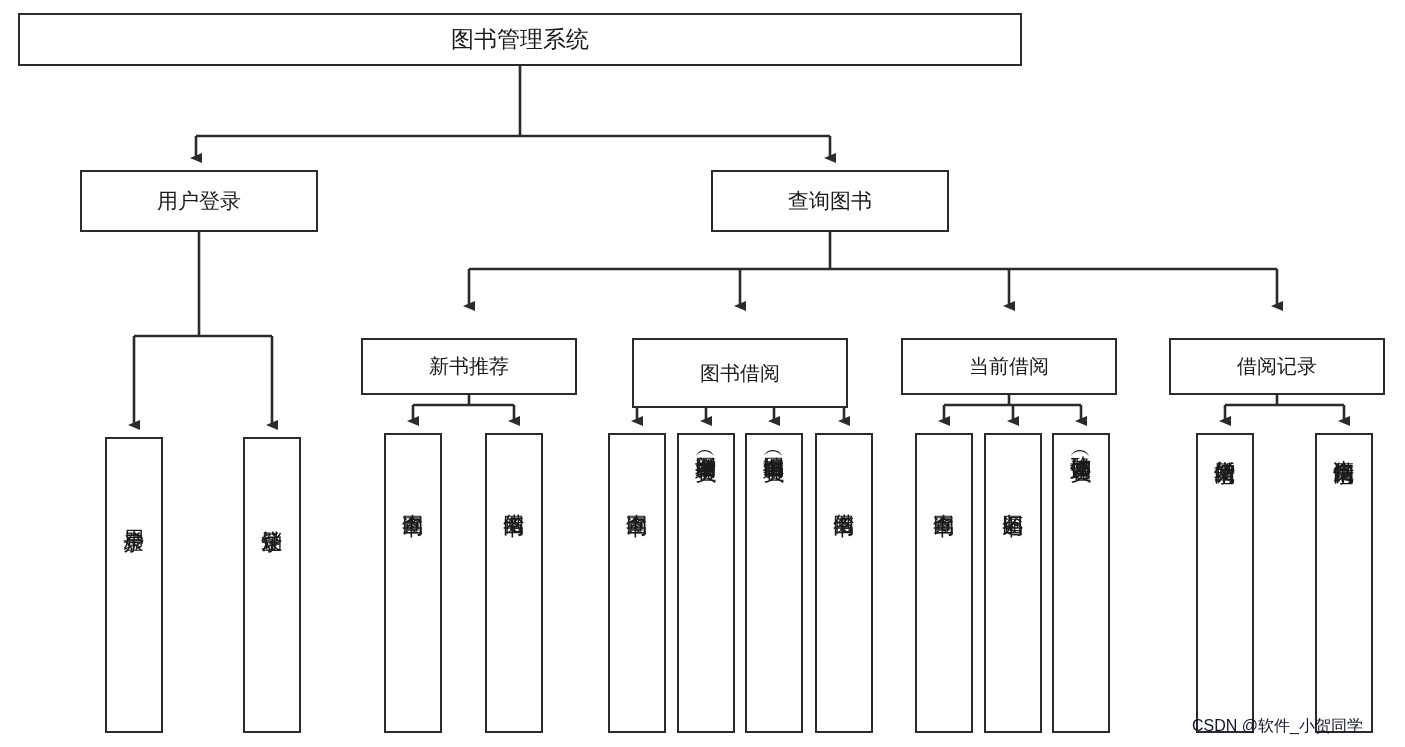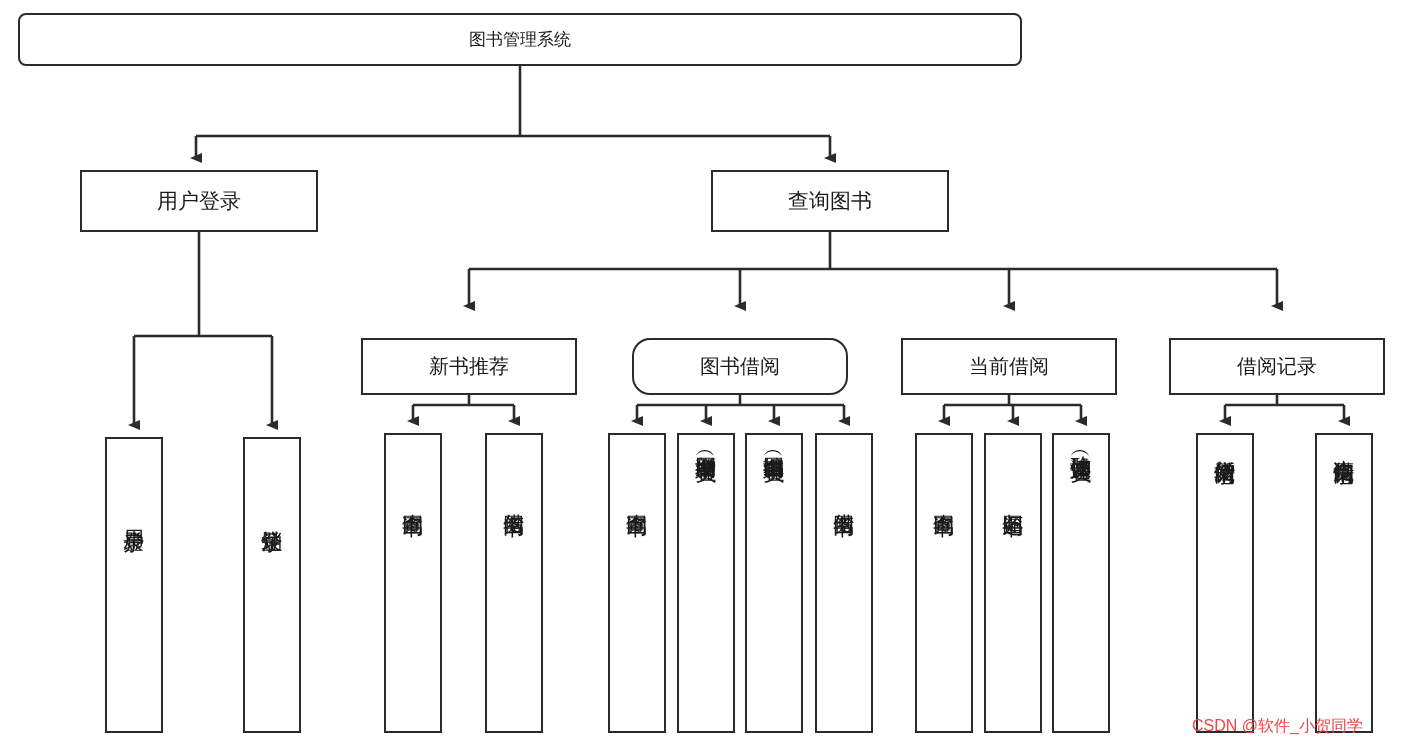--- a/index.html
+++ b/index.html
@@ -30,22 +30,21 @@
     box-sizing: border-box;
     background: #ffffff;
     border: 2px solid #2b2b2b;
     display: flex;
     align-items: center;
     justify-content: center;
     color: #1a1a1a;
     z-index: 2;
   }
   .node.root {
-    font-size: 17px;
-    border-radius: 8px;
+    font-size: 23px;
   }
   .node.lvl1 {
     font-size: 21px;
   }
   .node.lvl2 {
     font-size: 20px;
     margin-top: 20px;
   }
   .node.leaf {
     align-items: flex-start;
@@ -71,21 +70,21 @@
     margin-top: 8px;
   }
   .leaf-xtall .vtext {
     margin-top: 4px;
   }
   #watermark {
     position: absolute;
     left: 1192px;
     top: 716px;
     font-size: 16px;
-    color: #ef4444;
+    color: #0f172a;
     white-space: nowrap;
     z-index: 3;
   }
 </style>
 </head>
 <body>
 
 <div id="canvas">
 
   <svg id="wires" viewBox="0 0 1405 747" width="1405" height="747">
@@ -145,21 +144,21 @@
   <div class="node lvl1" style="left:80px; top:170px; width:238px; height:62px;">
     <span>用户登录</span>
   </div>
   <div class="node lvl1" style="left:711px; top:170px; width:238px; height:62px;">
     <span>查询图书</span>
   </div>
 
   <div class="node lvl2" style="left:361px; top:318px; width:216px; height:57px;">
     <span>新书推荐</span>
   </div>
-  <div class="node lvl2" style="left:632px; top:318px; width:216px; height:57px;border-radius:18px;">
+  <div class="node lvl2" style="left:632px; top:318px; width:216px; height:70px;">
     <span>图书借阅</span>
   </div>
   <div class="node lvl2" style="left:1169px; top:318px; width:216px; height:57px;">
     <span>借阅记录</span>
   </div>
   <div class="node lvl2" style="left:901px; top:318px; width:216px; height:57px;">
     <span>当前借阅</span>
   </div>
 
   <div class="node leaf leaf-short" style="left:105px; top:437px; width:58px; height:296px;">

